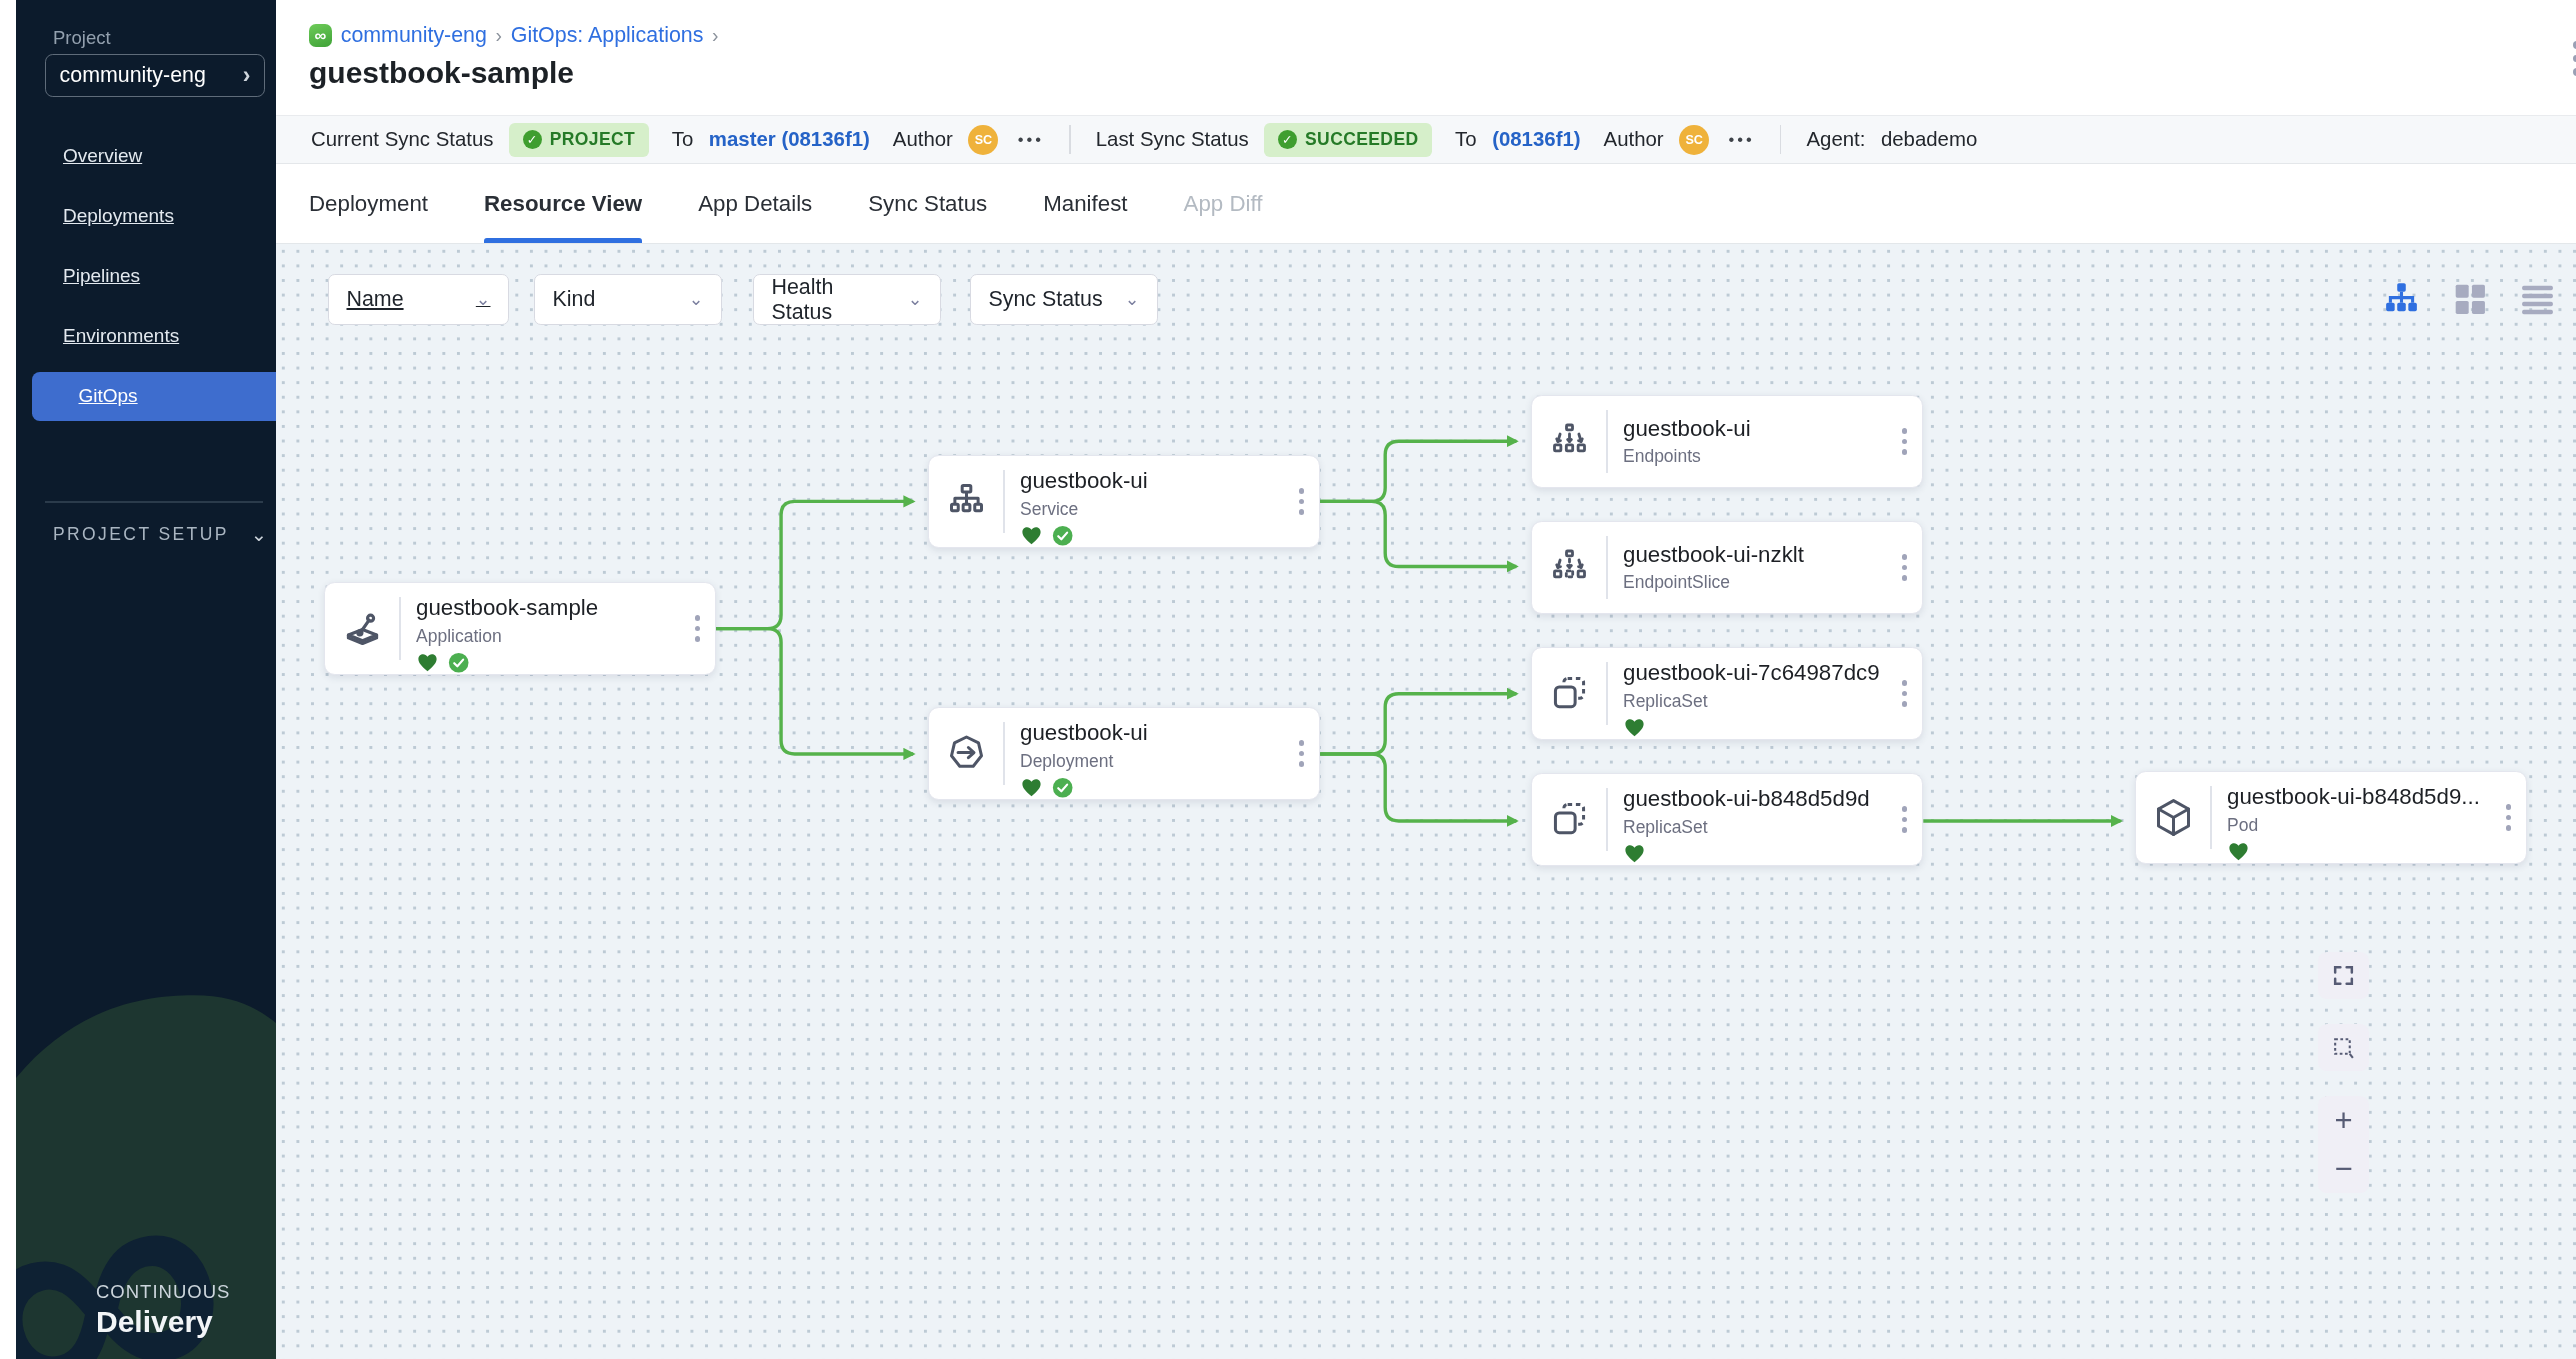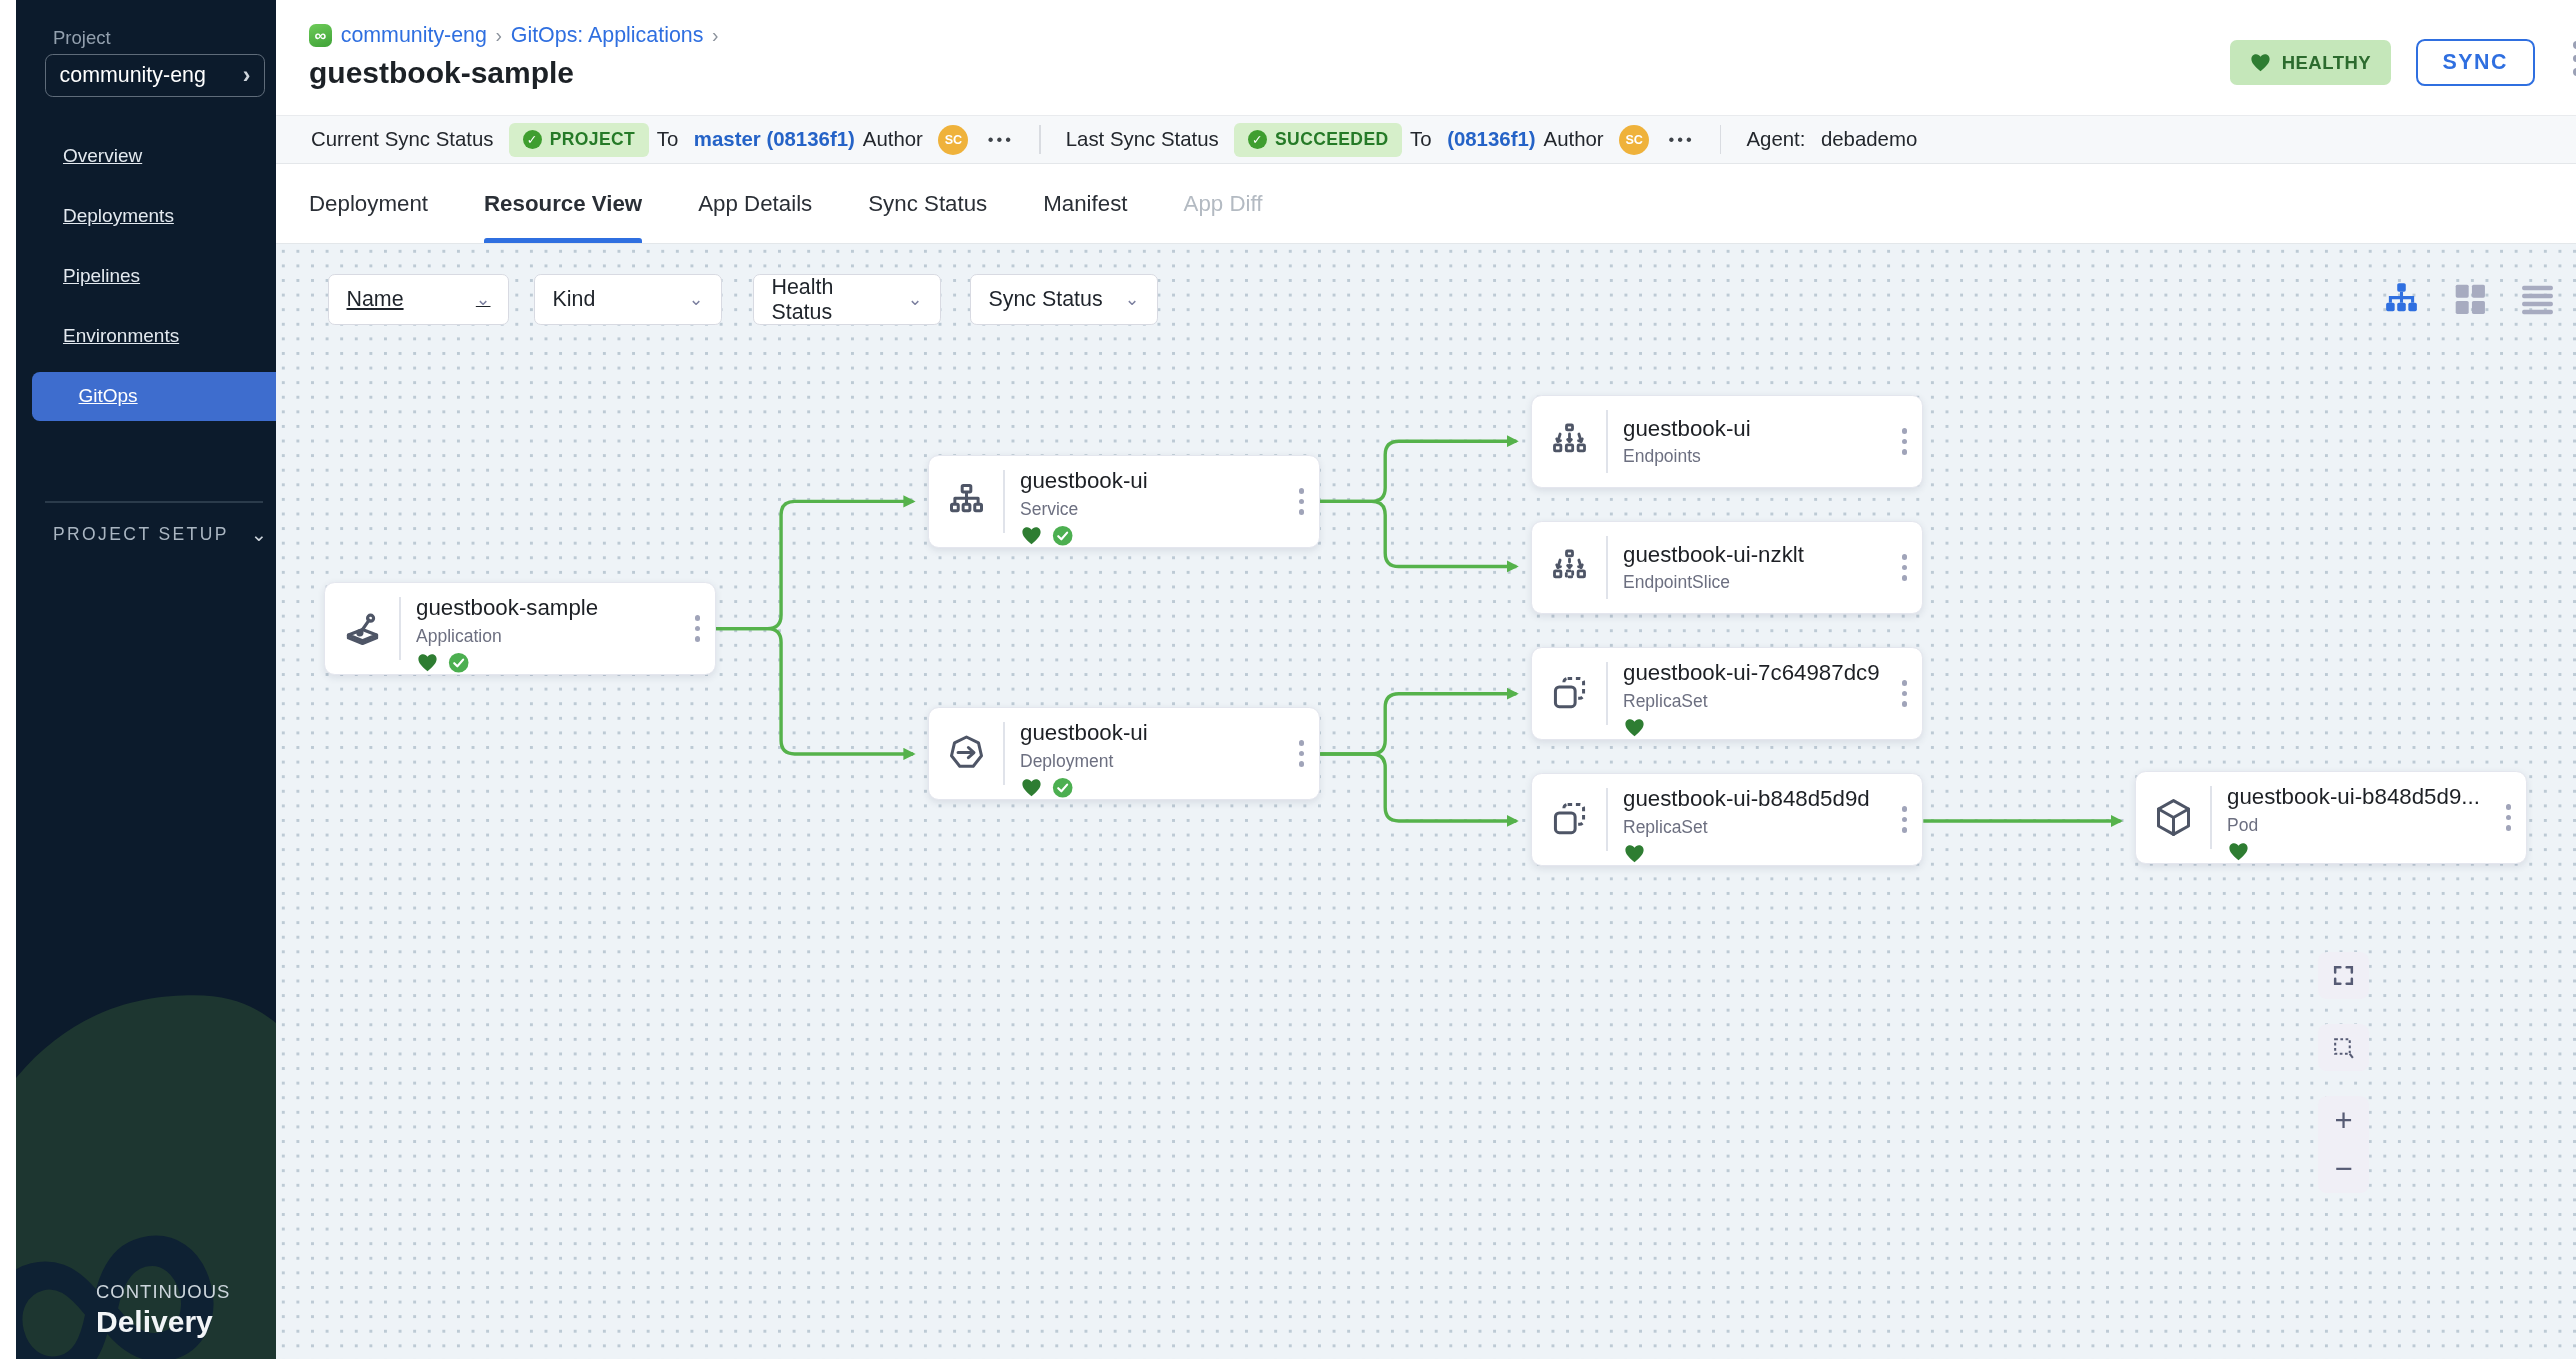--- a/index.html
+++ b/index.html
@@ -41,21 +41,21 @@
 
   
   .status-bar { position:relative; height:49px; background:#f6f8fa; border-top:1.5px solid #e9ebee; border-bottom:1.5px solid #e4e7ea; display:flex; align-items:center; padding-left:35px; font-size:20.4px; color:#23272d; }
   .sb-badge { display:flex; align-items:center; gap:7.8px; border-radius:5.8px; height:34px; padding:0 13.6px; font-size:17.5px; font-weight:bold; letter-spacing:0.4px; }
   .sb-green { background:#d6efca; color:#257a27; }
   .badge-check { width:19.4px; height:19.4px; border-radius:50%; background:#3f9e2f; color:#fff; font-size:12.6px; display:flex; align-items:center; justify-content:center; font-weight:bold; }
   .sb-rev { color:#2563c7; font-weight:bold; }
   .avatar { width:30px; height:30px; border-radius:50%; background:#efb23b; color:#fff; font-size:12.6px; font-weight:bold; display:flex; align-items:center; justify-content:center; }
   .sb-dots { color:#3e4349; font-size:16.5px; letter-spacing:2.9px; cursor:pointer; }
   .sb-div { width:1.9px; height:29px; background:#d9dce1; margin:0 25px; }
-  .sp16 { margin-left:15.5px; } .sp20 { margin-left:19.4px; } .sp24 { margin-left:8px; }
+  .sp16 { margin-left:15.5px; } .sp20 { margin-left:19.4px; } .sp24 { margin-left:23px; }
 
   
   .tabbar { position:relative; height:79px; background:#fff; display:flex; align-items:center; gap:56px; padding-left:33px; }
   .tab { position:relative; font-size:22.3px; color:#2a2f36; height:100%; display:flex; align-items:center; cursor:pointer; }
   .tab.active { font-weight:bold; }
   .tab.active::after { content:""; position:absolute; left:0; right:0; bottom:0; height:4.9px; background:#2f6fe0; border-radius:2.9px 2.9px 0 0; }
   .tab.disabled { color:#b3bac2; cursor:default; }
 
   
   .canvas { position:relative; width:2300px; height:1117px; border-top:1px solid #e3e7ea; background-color:#eef3f7;
@@ -134,31 +134,20 @@
 
     <div class="header">
       <div class="breadcrumb">
         <span class="bc-icon">∞</span>
         <span class="bc-link">community-eng</span>
         <span class="bc-sep">›</span>
         <span class="bc-link">GitOps: Applications</span>
         <span class="bc-sep">›</span>
       </div>
       <div class="page-title">guestbook-sample</div>
-      <div class="header-right">
-        <div class="healthy-badge">
-          <svg width="23" height="23" viewBox="0 0 24 24">
-              <path d="M12 21 C5 15.5 2.5 12 2.5 8.4 C2.5 5.6 4.7 3.5 7.4 3.5 C9.2 3.5 10.9 4.5 12 6 C13.1 4.5 14.8 3.5 16.6 3.5 C19.3 3.5 21.5 5.6 21.5 8.4 C21.5 12 19 15.5 12 21 Z" fill="#2e7d32"></path>
-            </svg>
-          <span>HEALTHY</span>
-        </div>
-        <div class="sync-btn">
-            <span>SYNC</span>
-          </div>
-      </div>
       <div class="header-kebab">
           <i></i>
           <i></i>
           <i></i>
         </div>
     </div>
 
     <div class="status-bar">
       <span>Current Sync Status</span>
       <span class="sb-badge sb-green sp16">

